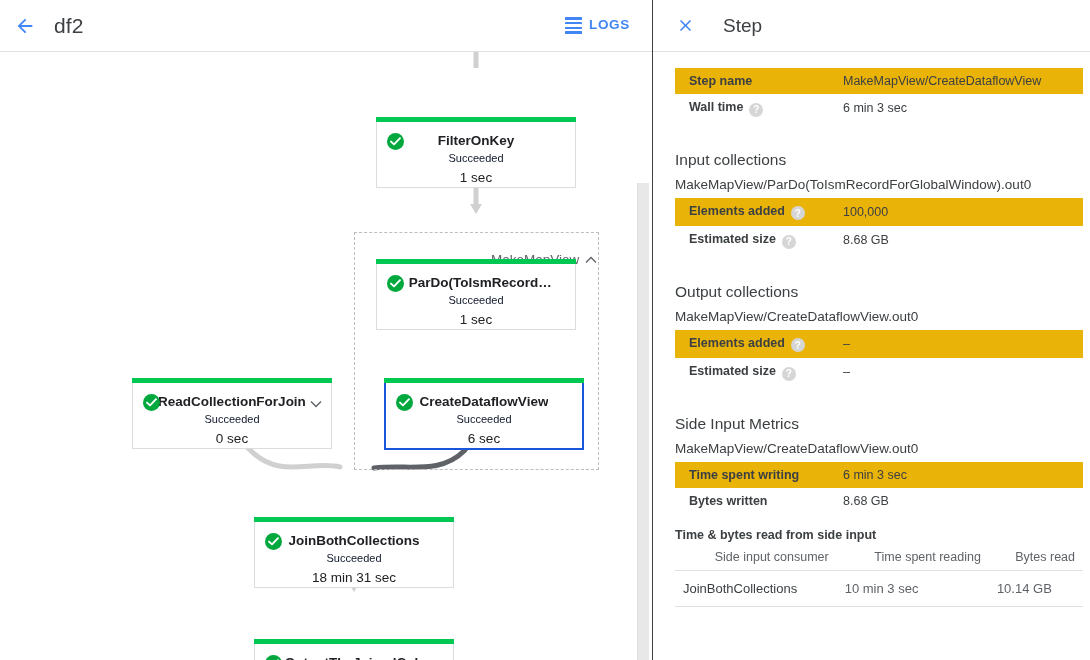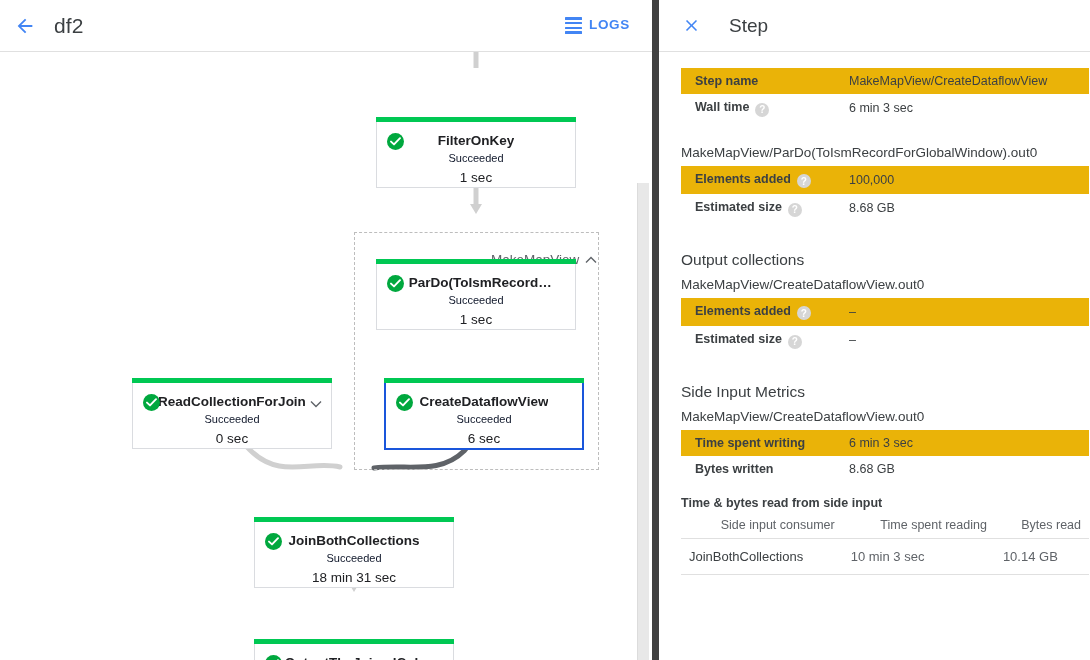--- a/index.html
+++ b/index.html
@@ -75,21 +75,21 @@
 
   
   .v-scroll {
     position: absolute; width: 12px; background: #e8e8e8;
     border-left: 1px solid #dcdcdc; cursor: pointer;
   }
 
   
   .right-pane {
     position: relative; width: 438px; height: 660px; background: #fff;
-    border-left: 7px solid #404040;
+    border-left: 1px solid #404040;
   }
   .side-header {
     height: 52px; display: flex; align-items: center;
     border-bottom: 1px solid #e0e0e0;
   }
   .close-btn { width: 24px; height: 24px; margin-left: 20px; margin-right: 26px; display:flex; align-items:center; justify-content:center; cursor: pointer; }
   .side-title { font-size: 19px; color: #3c4043; }
 
   .side-body { padding: 16px 8px 0 22px; height: 607px; overflow: hidden; }
   .sec-title { font-size: 15.5px; color: #3c4043; margin: 6px 0 8px 0; }
@@ -280,20 +280,21 @@
         </tr>
         <tr>
           <td class="k"><span>Wall time</span><span class="qm">?</span></td>
           <td class="v">6 min 3 sec</td>
         </tr>
       </tbody>
         </table>
 
       <div class="spacer-lg"></div>
 
+      <div class="sec-title">Input collections</div>
       <div class="sec-sub">MakeMapView/ParDo(ToIsmRecordForGlobalWindow).out0</div>
       <table class="kv">
         <tbody>
             <tr class="alt">
           <td class="k"><span>Elements added</span><span class="qm">?</span></td>
           <td class="v">100,000</td>
         </tr>
         <tr>
           <td class="k"><span>Estimated size</span><span class="qm">?</span></td>
           <td class="v">8.68 GB</td>

